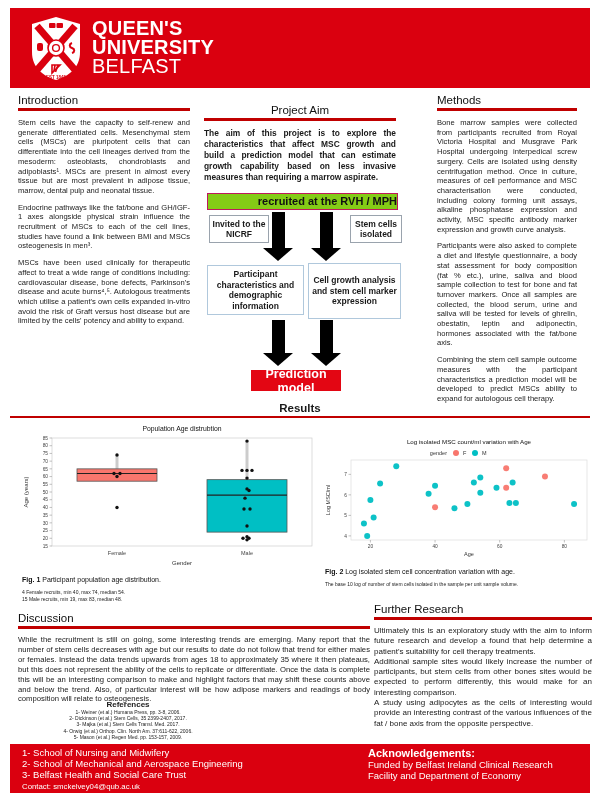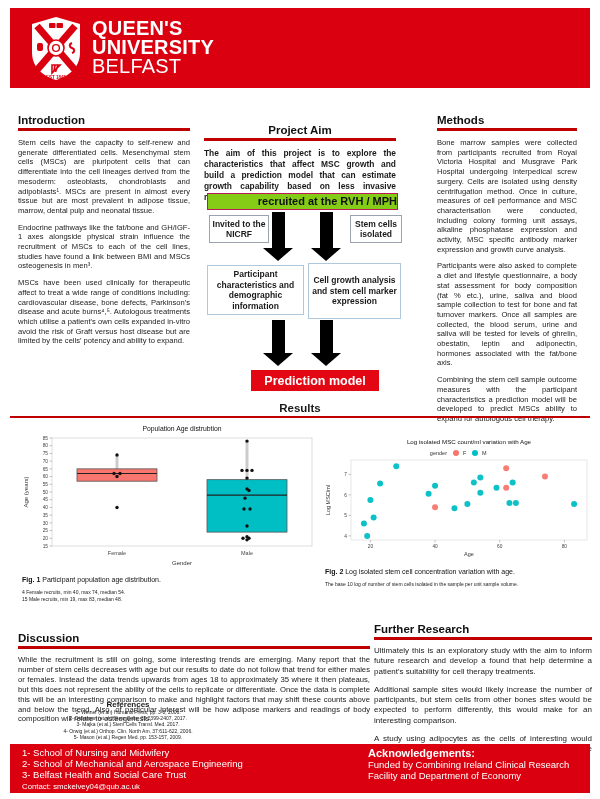--- a/index.html
+++ b/index.html
@@ -10,40 +10,40 @@
   .banner { position:absolute; left:10px; top:8px; width:580px; height:80px; background:#da000f; }
   .crest { position:absolute; left:18px; top:7px; }
   .wordmark { position:absolute; left:82px; top:11px; color:#fff; line-height:19px; letter-spacing:0.2px; }
   .wordmark .w1, .wordmark .w2 { font-size:20px; font-weight:bold; }
   .wordmark .w3 { font-size:20px; font-weight:normal; }
   .title-block { position:absolute; left:218px; top:8px; width:358px; color:#fff; }
   .title-block .t { font-size:14.5px; font-weight:bold; line-height:18.5px; }
   .authors { font-size:8.3px; margin-top:3px; color:#ffe9e9; }
 
   
-  .sec-h { font-size:11.5px; font-weight:bold; color:#111; padding-bottom:2px; border-bottom:3px solid #c00000;margin-top:20px; }
+  .sec-h { font-size:11.5px; font-weight:normal; color:#111; padding-bottom:2px; border-bottom:3px solid #c00000; }
   .sec-h.center { text-align:center; }
 
   
   .col-intro { position:absolute; left:18px; top:94px; width:172px; }
   .col-aim   { position:absolute; left:204px; top:104px; width:192px; }
   .col-meth  { position:absolute; left:437px; top:94px; width:140px; }
   .para { font-size:7.6px; line-height:9.7px; text-align:justify; margin-top:7px; }
   .aim-text { font-size:8.4px; line-height:11px; font-weight:bold; text-align:justify; margin-top:7px; }
 
   
   .fc-bar { position:absolute; left:207px; top:193px; width:191px; height:17px; background:#84cc16; border:1px solid #be185d;
             font-size:11px; font-weight:bold; text-align:right; line-height:15px; color:#111; }
   .fc-box { position:absolute; background:#fff; border:1px solid #9aa3ad; font-weight:bold; text-align:center;
             display:flex; align-items:center; justify-content:center; }
   .fc-invited   { left:209px; top:215px; width:60px; height:28px; font-size:8.5px; line-height:10px; }
   .fc-isolated  { left:350px; top:215px; width:52px; height:28px; font-size:8.5px; line-height:10px; }
   .fc-particip  { left:207px; top:265px; width:97px;  height:50px; font-size:8.5px; line-height:10.5px; border-color:#b0c8dc; padding:2px; }
   .fc-cell      { left:308px; top:263px; width:93px;  height:56px; font-size:8.5px; line-height:10.5px; border-color:#b0c8dc; padding:2px; }
-  .fc-predict   { left:251px; top:370px; width:128px; height:21px; background:#e30613; color:#fff; font-size:12.5px; border:none; }
+  .fc-predict   { left:251px; top:370px; width:90px; height:21px; background:#e30613; color:#fff; font-size:12.5px; border:none; }
   .arrow { position:absolute; width:30px; }
   .arrow .shaft { width:13px; margin:0 auto; background:#000; }
   .arrow .head  { width:0; height:0; border-left:15px solid transparent; border-right:15px solid transparent; border-top:13px solid #000; }
   .a1 { left:263px; top:212px; } .a2 { left:311px; top:212px; }
   .a1 .shaft, .a2 .shaft { height:36px; }
   .a3 { left:263px; top:320px; } .a4 { left:311px; top:320px; }
   .a3 .shaft, .a4 .shaft { height:33px; }
 
   
   .results-h { position:absolute; left:10px; top:402px; width:580px; text-align:center; font-size:11.5px; font-weight:bold;
@@ -59,21 +59,21 @@
   .note2 { left:325px; top:581px; width:268px; }
   .caption b { font-weight:bold; }
 
   
   .discussion { position:absolute; left:18px; top:612px; width:352px; }
   .discussion .para { font-size:7.7px; line-height:9.9px; margin-top:6px; }
   .references { position:absolute; left:18px; top:700px; width:220px;text-align:center; }
   .references h4 { font-size:8px; font-weight:bold; }
   .ref-item { font-size:5px; line-height:6.2px; color:#222; }
   .further { position:absolute; left:374px; top:603px; width:218px; }
-  .further .para { font-size:8px; line-height:10.3px; margin-top:8px; text-align:justify; }
+  .further .para { font-size:8px; line-height:10.3px; margin-top:0; text-align:justify; }
   .further .para.first { margin-top:6px; }
 
   
   .footer { position:absolute; left:10px; top:744px; width:580px; height:49px; background:#da000f; color:#fff; }
   .affil { position:absolute; left:12px; top:3px; font-size:9.5px; line-height:11.2px; }
   .ack { position:absolute; left:358px; top:3px; }
   .ack .ack-h { font-size:11px; font-weight:bold; }
   .ack .ack-l { font-size:9.5px; line-height:11px; }
   .contact { position:absolute; left:12px; bottom:2px; font-size:7.8px; }
 </style>
@@ -307,19 +307,19 @@
   </div>
 
   <div class="footer">
     <div class="affil">
       <div>1- School of Nursing and Midwifery</div>
       <div>2- School of Mechanical and Aerospace Engineering</div>
       <div>3- Belfast Health and Social Care Trust</div>
     </div>
     <div class="ack">
       <div class="ack-h">Acknowledgements:</div>
-      <div class="ack-l">Funded by Combining Ireland Clinical Research</div>
+      <div class="ack-l">Funded by Belfast Ireland Clinical Research</div>
       <div class="ack-l">Facility and Department of Economy</div>
     </div>
     <div class="contact">Contact: smckelvey04@qub.ac.uk</div>
   </div>
 
 </div>
 
 </body></html>

